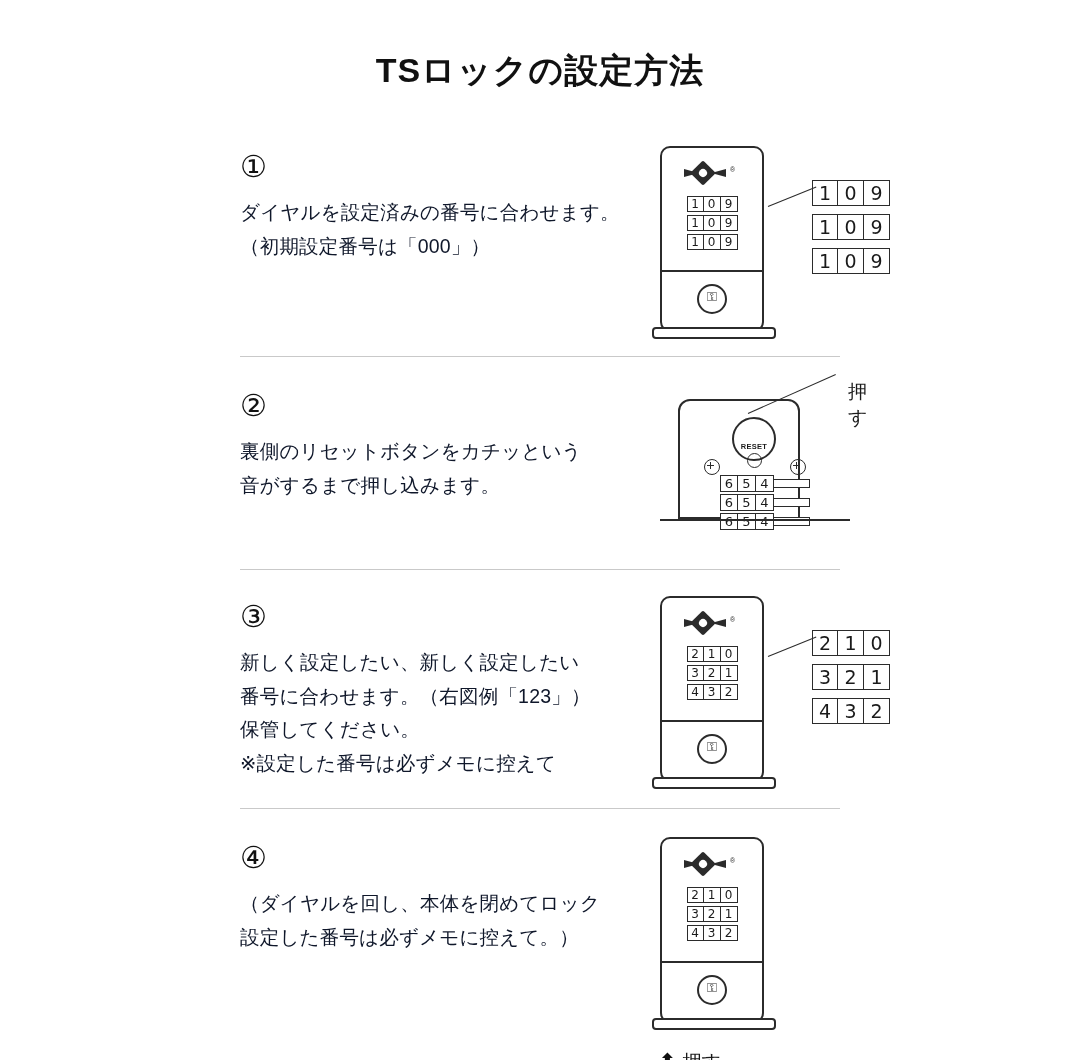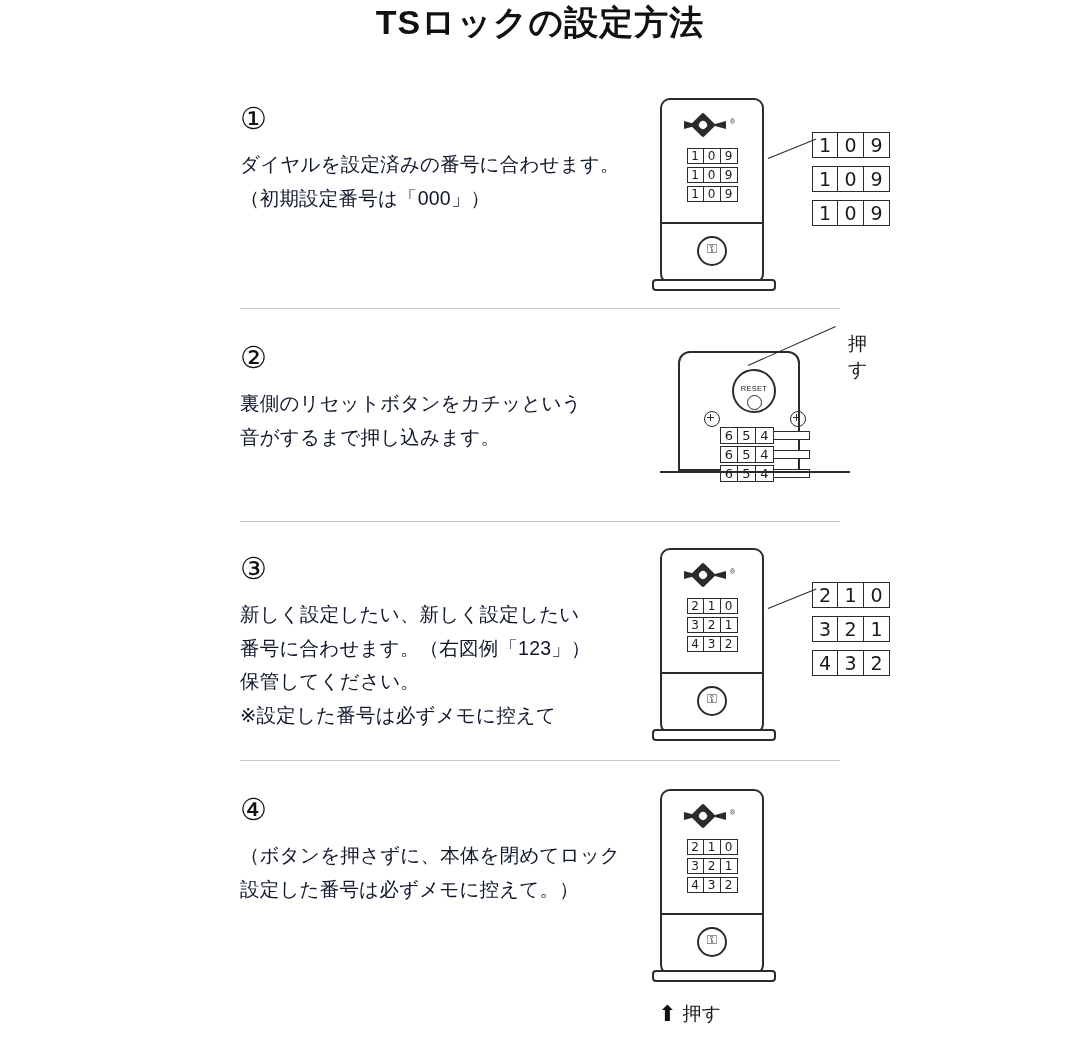--- a/index.html
+++ b/index.html
@@ -18,21 +18,23 @@
   .page {
     width: 1080px;
     height: 1060px;
     position: relative;
   }
   .title {
     text-align: center;
     font-size: 34px;
     font-weight: bold;
     letter-spacing: 1px;
+    padding-top: 10px;
     color: #111;
+    margin-top: 38px;
   }
   .step {
     position: relative;
     display: flex;
     flex-direction: row;
     align-items: flex-start;
     padding: 0 60px 0 240px;
     box-sizing: border-box;
   }
   .divider {
@@ -267,22 +269,23 @@
     top: 16px;
     width: 40px;
     height: 40px;
     border: 2px solid #2b2b2b;
     border-radius: 50%;
     background: #fff;
     text-align: center;
   }
   .reset-circle .rtxt {
     font-size: 7.5px;
-    margin-top: 13px;
+    margin-top: 23px;
     letter-spacing: 0.3px;
+    font-weight: bold;
   }
   .reset-circle .rdot {
     width: 13px;
     height: 13px;
     border: 1.6px solid #2b2b2b;
     border-radius: 50%;
     margin: 2px auto 0;
   }
   .screw {
     position: absolute;
@@ -542,21 +545,21 @@
         </div>
       </div>
     </div>
   </div>
 
   <div class="divider" style="margin-top:26px;"></div>
 
   <div class="step" style="margin-top:28px;">
     <div class="step-text">
       <div class="circle-num">④</div>
-      <div class="line">（ボタンを押さずに、本体を閉めてロック</div>
+      <div class="line">（ダイヤルを回し、本体を閉めてロック</div>
       <div class="line">設定した番号は必ずメモに控えて。）</div>
     </div>
     <div class="art">
       <div class="lock">
         <div class="lock-shadow"></div>
         <div class="lock-shell">
           <div class="tsa-badge">
             <div class="wing-l"></div>
             <div class="diamond"></div>
             <div class="wing-r"></div>

